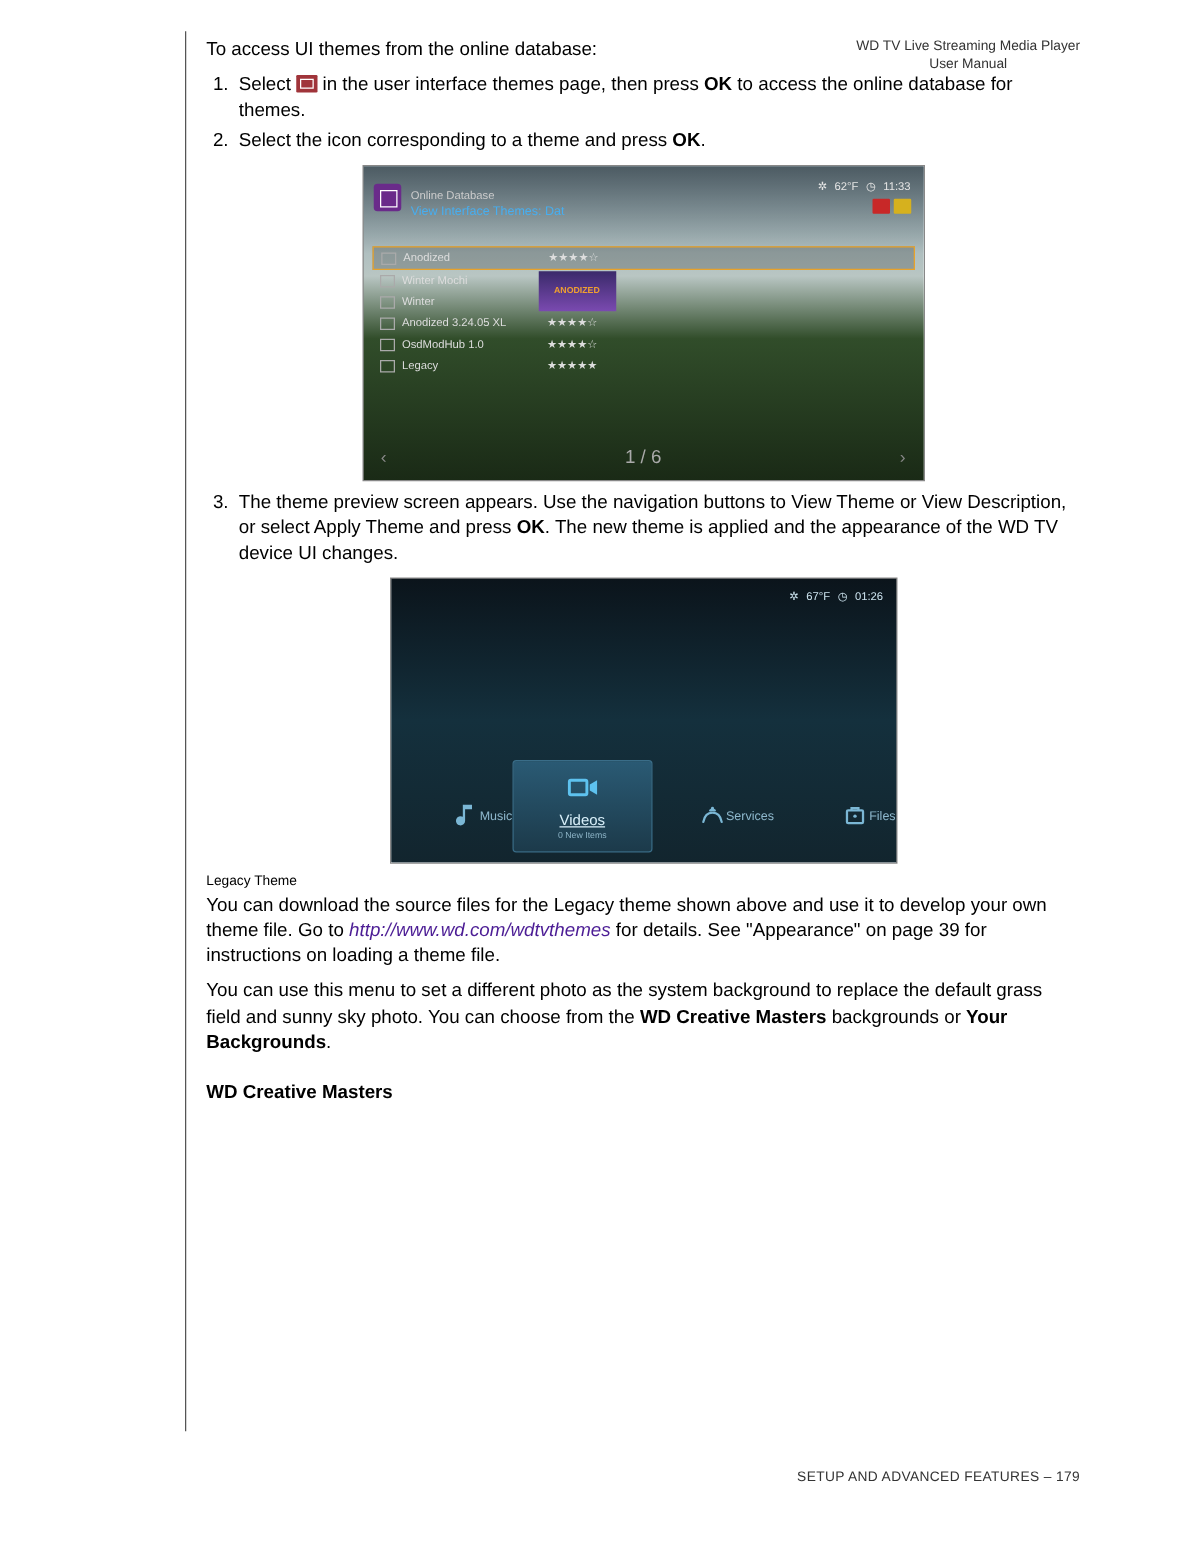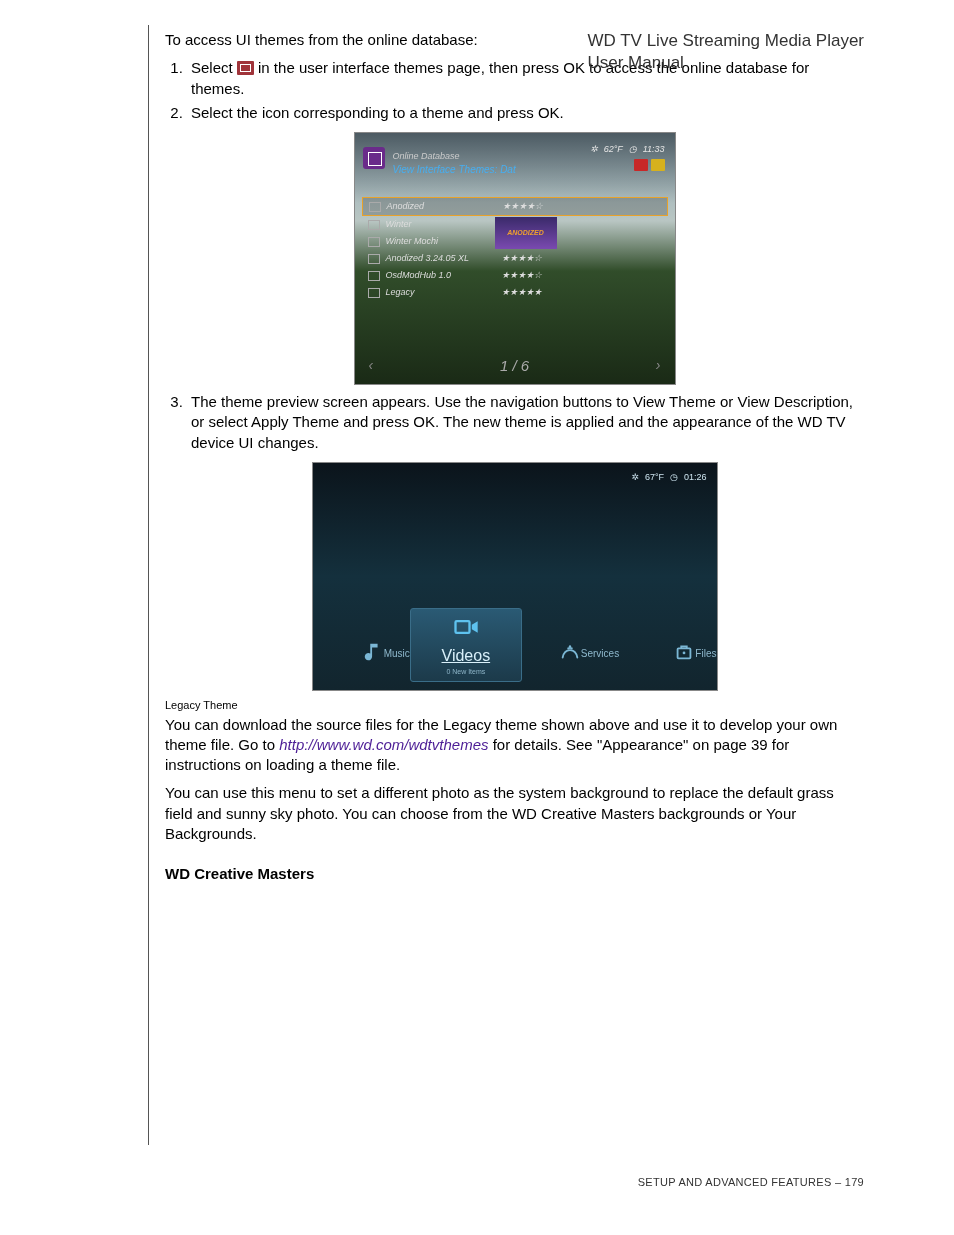--- a/index.html
+++ b/index.html
@@ -22,37 +22,37 @@
     left: 148px;
     top: 25px;
     bottom: 90px;
     width: 1px;
     background: #555;
   }
   .header {
     position: absolute;
     top: 30px;
     right: 90px;
-    text-align: left;
-    font-size: 17px;
+    text-align: center;
+    font-size: 11px;
     color: #333;
     line-height: 1.3;
   }
   h2 {
     font-size: 16px;
     font-weight: bold;
     margin: 55px 0 6px 0;
   }
   h3 {
     font-size: 15px;
     font-weight: bold;
     margin: 20px 0 6px 0;
   }
   p { margin: 0 0 8px 0; }
-  b { font-weight: normal; }
+  b { font-weight: bold; }
   .link { color: #4c1d95; font-style: italic; }
   ol { margin: 6px 0 10px 0; padding-left: 22px; }
   ol li { margin: 4px 0; padding-left: 4px; }
   .icon-inline {
     display: inline-block;
     width: 17px; height: 14px;
     background: #a0343a;
     border-radius: 1px;
     vertical-align: -2px;
     position: relative;
@@ -64,26 +64,25 @@
     border: 1px solid #fff;
     box-sizing: border-box;
   }
 
   
   .shot {
     margin: 8px auto 8px auto;
     box-shadow: 0 0 0 1px #888;
   }
   .shot1 {
-    width: 320px; height: 251px;
+    width: 448px; height: 251px;
     background: linear-gradient(to bottom, #8ba5b3 0%, #b9c6c3 35%, #314d2a 55%, #1a2a16 100%);
     position: relative;
     color: #e5e5e5;
     font-size: 9px;
-    font-style: italic;
   }
   .s1-top {
     position:absolute;top:0;left:0;right:0;height:70px;
     background:linear-gradient(to bottom, rgba(0,0,0,0.45), rgba(0,0,0,0));
   }
   .s1-status {
     position: absolute; top: 10px; right: 10px; font-size: 9px;
     display:flex; gap:6px; align-items:center;
   }
   .s1-icons {
@@ -134,21 +133,21 @@
   .s2-item .lbl{margin-top:4px;font-size:10px;}
   .s2-item svg{width:22px;height:22px;}
   .s2-center{
     width:110px;height:72px;
     background:linear-gradient(to bottom,#2a5a74,#1c3a4a);
     border:1px solid #3a6d88;border-radius:3px;
     display:flex;flex-direction:column;align-items:center;justify-content:center;
     color:#d9f0fa;margin-bottom:0;
   }
   .s2-center svg{width:28px;height:28px;}
-  .s2-center .lbl{font-size:16px;margin-top:4px;text-decoration:underline;}
+  .s2-center .lbl{font-size:12px;margin-top:4px;text-decoration:underline;}
   .s2-center .sub{font-size:7px;color:#8db4c7;}
   .caption{text-align:left;font-size:11px;margin:2px 0 2px 0;}
 
   .footer {
     position:absolute; bottom:45px; right:90px;
     font-size:11px; color:#333; letter-spacing:0.3px;
   }
 </style>
 </head>
 <body>
@@ -187,26 +186,26 @@
       <span class="s1-yel"></span>
     </div>
     <div class="s1-list" id="s1list">
         <div class="s1-row s1-sel">
           <span class="s1-ico"></span>
           <span class="s1-name">Anodized</span>
           <span class="s1-stars">★★★★☆</span>
         </div>
         <div class="s1-row">
           <span class="s1-ico"></span>
+          <span class="s1-name">Winter Mochi</span>
+          <span class="s1-stars"></span>
+        </div>
+        <div class="s1-row">
+          <span class="s1-ico"></span>
           <span class="s1-name">Winter</span>
-          <span class="s1-stars"></span>
-        </div>
-        <div class="s1-row">
-          <span class="s1-ico"></span>
-          <span class="s1-name">Winter Mochi</span>
           <span class="s1-stars"></span>
         </div>
         <div class="s1-row">
           <span class="s1-ico"></span>
           <span class="s1-name">Anodized 3.24.05 XL</span>
           <span class="s1-stars">★★★★☆</span>
         </div>
         <div class="s1-row">
           <span class="s1-ico"></span>
           <span class="s1-name">OsdModHub 1.0</span>

